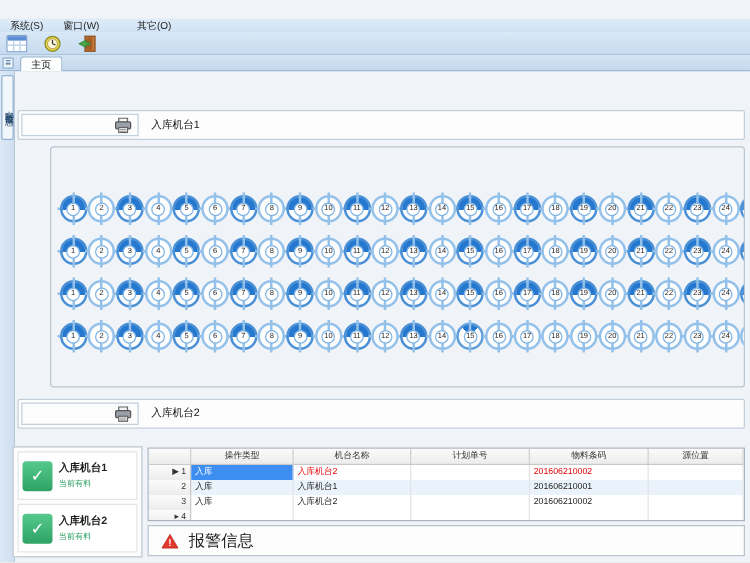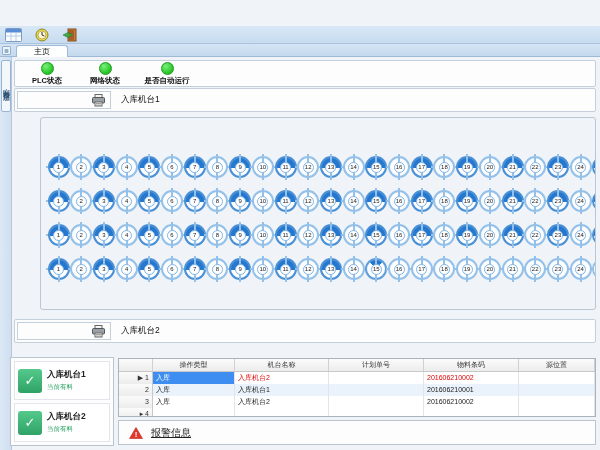--- a/index.html
+++ b/index.html
@@ -26,21 +26,21 @@
     background:linear-gradient(to bottom,#d8e7f6,#c7dcf0); border-bottom:1px solid #aac4de;
     display:flex; align-items:center; padding-left:4px; gap:9px; }
   .tbtn { width:19px; height:16px; display:flex; align-items:center; justify-content:center; border-radius:2px; }
 
   
   .tabrow { position:absolute; left:0; top:44px; width:600px; height:13px;
     background:linear-gradient(to bottom,#d4e4f4,#c5d9ee); border-bottom:1px solid #9ebad6; }
   .tabrow .mini { position:absolute; left:2px; top:2px; width:9px; height:9px;
     background:#eef4fb; border:1px solid #8fb0cf; border-radius:1px; font-size:6px; color:#4a6f93;
     line-height:8px; text-align:center; }
-  .tab-active { position:absolute; left:16px; top:1px; height:12px; padding:0 17px;
+  .tab-active { position:absolute; left:16px; top:1px; height:12px; padding:0 8px;
     background:#fdfefe; border:1px solid #9ebad6; border-bottom:none; border-radius:3px 3px 0 0;
     font-size:8px; line-height:12px; color:#111; }
 
   
   .leftstrip { position:absolute; left:0; top:57px; width:12px; height:393px;
     background:linear-gradient(to right,#dce8f5,#cfdff0); border-right:1px solid #b4c8dc; }
   .side-tab { position:absolute; left:1px; top:3px; width:10px; height:52px;
     background:#f2f7fc; border:1px solid #97b4d2; border-radius:2px;
     writing-mode:vertical-rl; font-size:7px; letter-spacing:1px; color:#254a70;
     display:flex; align-items:center; justify-content:center; }
@@ -104,28 +104,33 @@
     overflow:hidden; border-right:1px solid #e4e4e4; }
   .trow.head .tc { text-align:center; color:#333; line-height:12px; border-right:1px solid #d0d0d0; }
   .tc.rh { background:linear-gradient(to bottom,#fbfbfb,#ececec); border-right:1px solid #c8c8c8;
     text-align:right; color:#333; }
   .tc.sel { background:#3d8ef0; color:#fff; }
   .tc.red { color:#e00000; }
 
   
   .alarm { position:absolute; left:118px; top:420px; width:478px; height:25px;
     background:#fdfdfd; border:1px solid #b9c4cf; display:flex; align-items:center; padding-left:10px; }
-  .alarm .wlabel { font-size:10px; color:#222; margin-left:8px;text-decoration:underline; }
+  .alarm .wlabel { font-size:13px; color:#222; margin-left:8px; }
 </style>
 </head>
 <body>
 
 <div id="app">
 
 
+  <div class="menubar">
+    <div class="mi">系统(S)</div>
+    <div class="mi">窗口(W)</div>
+    <div class="mi gap">其它(O)</div>
+  </div>
 
   <div class="toolbar">
     <div class="tbtn">
       <svg width="17" height="14" viewBox="0 0 17 14">
         <rect x="0.5" y="0.5" width="16" height="13" rx="1" fill="#fbfdff" stroke="#7a9cc4"></rect>
         <rect x="1" y="1" width="15" height="3.5" fill="#5b8dd6"></rect>
         <line x1="1" y1="8" x2="16" y2="8" stroke="#b8cde4" stroke-width="1"></line>
         <line x1="6" y1="5" x2="6" y2="13" stroke="#b8cde4" stroke-width="1"></line>
         <line x1="11" y1="5" x2="11" y2="13" stroke="#b8cde4" stroke-width="1"></line>
       </svg>
@@ -149,34 +154,20 @@
 
   <div class="tabrow">
     <div class="mini">≣</div>
     <div class="tab-active">主页</div>
   </div>
 
   <div class="leftstrip">
     <div class="side-tab">实时监控信息</div>
   </div>
 
-  <div class="panel status-panel">
-    <div class="sitem">
-      <div class="slight"></div>
-      <div class="slabel">PLC状态</div>
-    </div>
-    <div class="sitem">
-      <div class="slight"></div>
-      <div class="slabel">网络状态</div>
-    </div>
-    <div class="sitem wide">
-      <div class="slight"></div>
-      <div class="slabel">是否自动运行</div>
-    </div>
-  </div>
 
   <div class="panel mbar" style="top:88px;">
     <div class="btnbox">
       <div class="printbtn">
         <svg width="15" height="13" viewBox="0 0 15 13">
           <rect x="4" y="0.5" width="7" height="3.5" fill="#f5f5f5" stroke="#666"></rect>
           <rect x="1.5" y="3.5" width="12" height="5.5" rx="1" fill="#9aa0a8" stroke="#555"></rect>
           <rect x="4" y="8" width="7" height="4" fill="#fff" stroke="#666"></rect>
           <line x1="5" y1="9.5" x2="10" y2="9.5" stroke="#888" stroke-width="0.8"></line>
           <line x1="5" y1="11" x2="10" y2="11" stroke="#888" stroke-width="0.8"></line>

